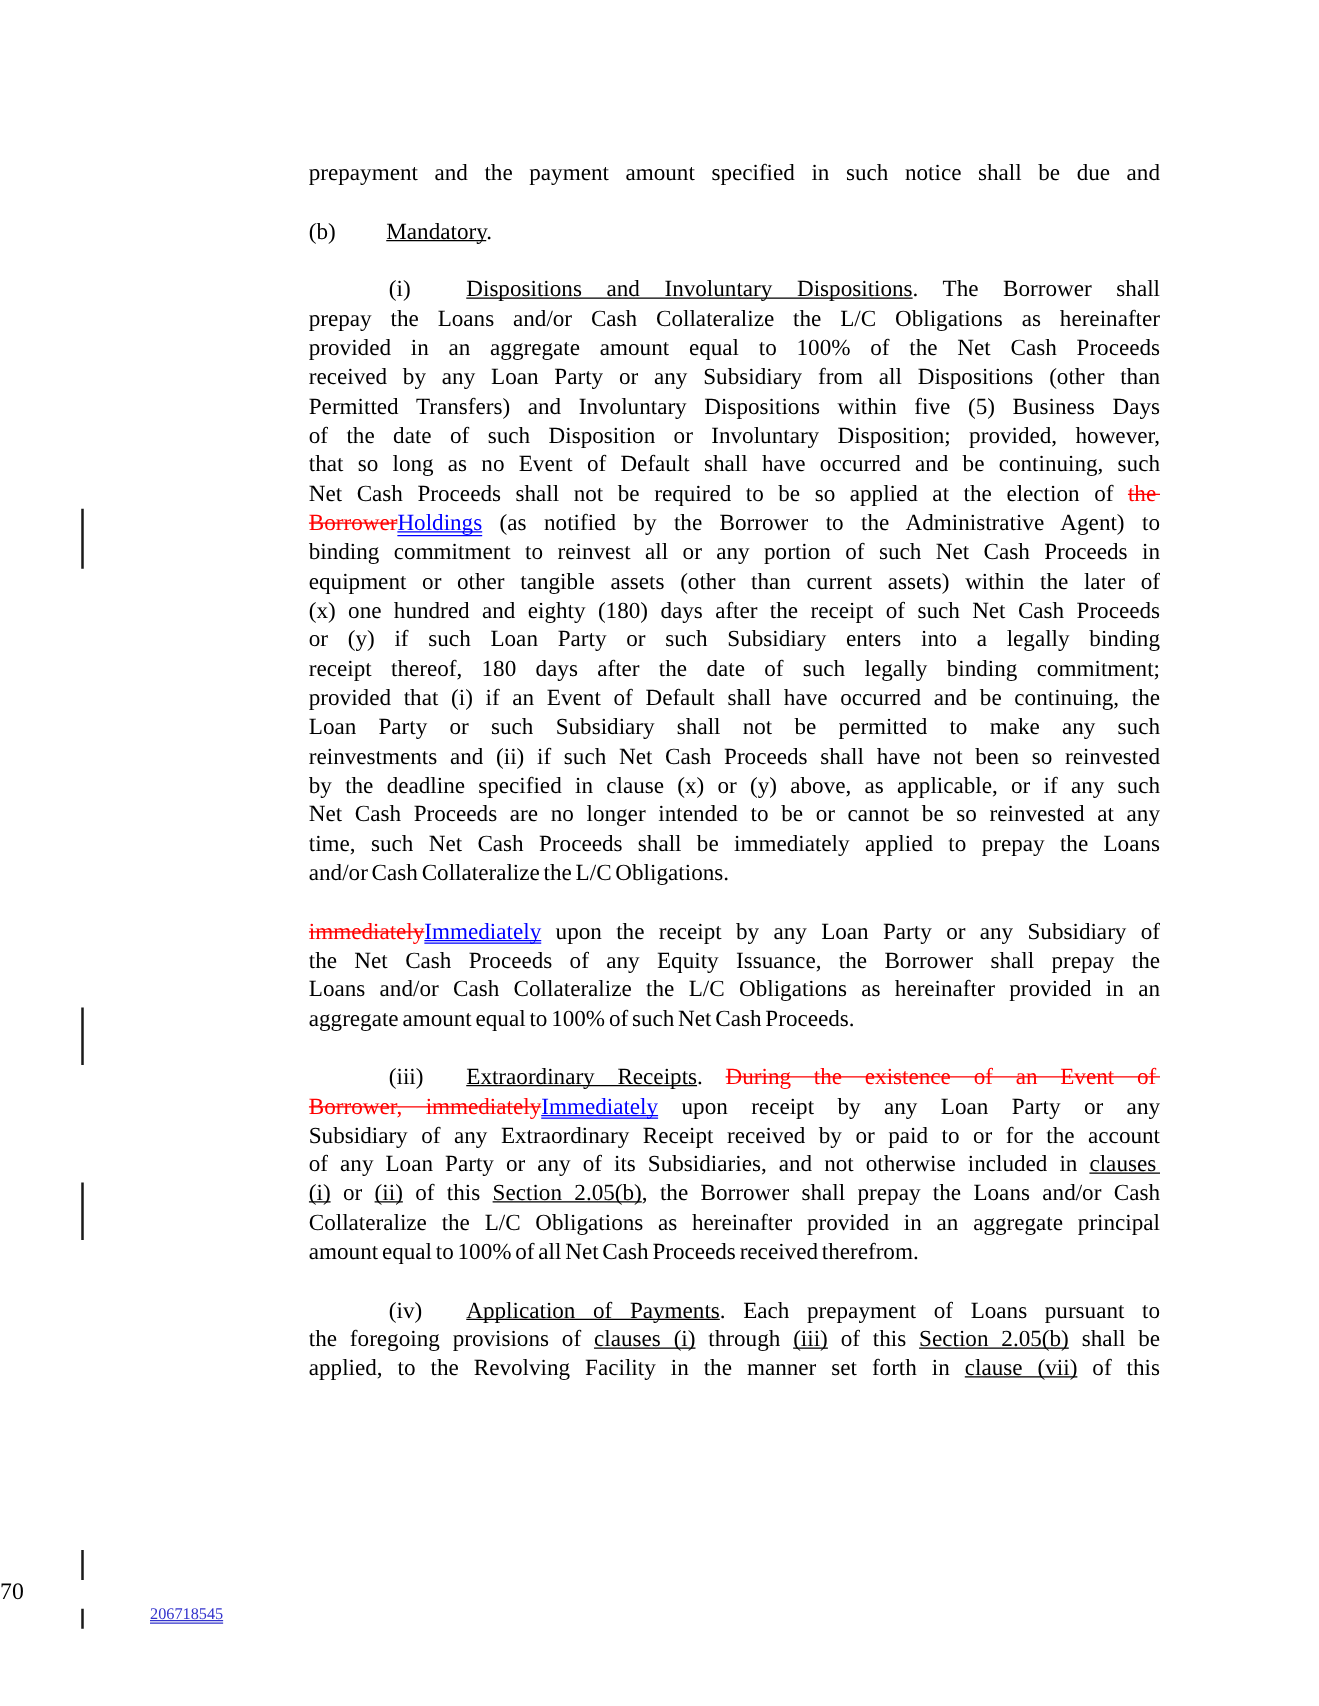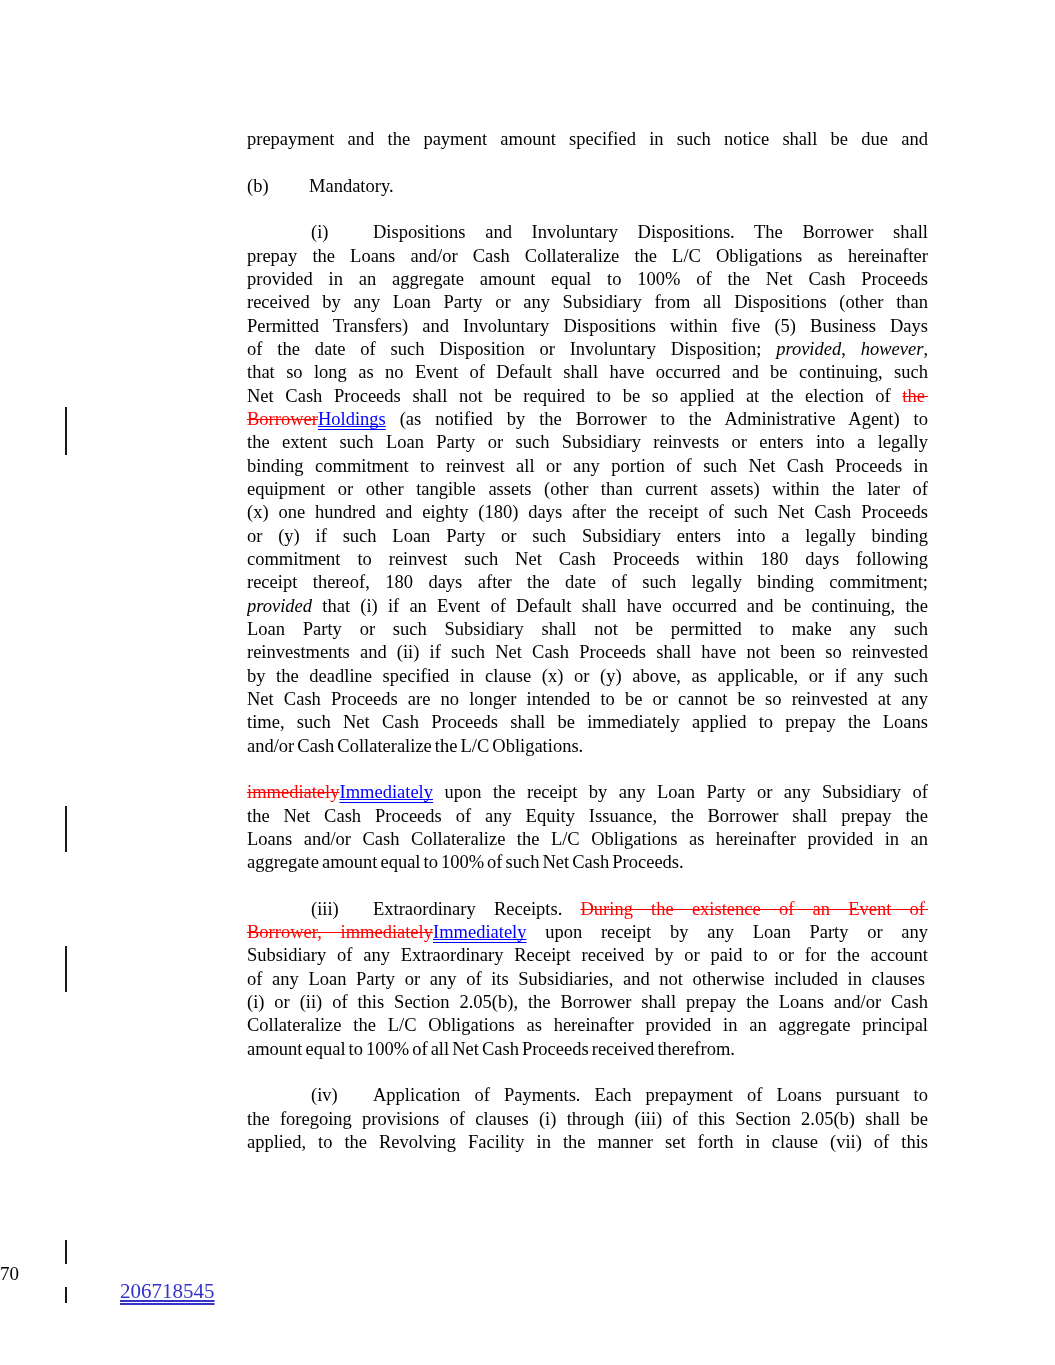--- a/index.html
+++ b/index.html
@@ -15,36 +15,36 @@
   }
   .para{margin:0;}
   .para + .para{margin-top:23.33px;}
   .ln{
     text-align:justify;text-align-last:justify;
     height:23.33px;overflow:hidden;
   }
   .ln.last{text-align-last:left;}
   .ln.ind{padding-left:64px;}
   .seg-num{display:inline-block;width:62px;}
-  .seg-u{text-decoration-skip-ink:none;margin-top:39px;}
-  .seg-i{font-style:italic;}
+  .seg-u{text-decoration:underline;text-decoration-skip-ink:none;margin-top:39px;}
+  .seg-i{}
   .seg-d{color:var(--del);text-decoration:line-through;text-decoration-color:var(--del);}
   .seg-ins{
     color:var(--ins);
     text-decoration-line:underline;text-decoration-style:double;
     text-decoration-color:var(--ins);text-decoration-skip-ink:none;margin-top:40px;
   }
   .cbar{position:absolute;left:65px;width:2px;background:var(--bar);}
   .pagenum{
     position:absolute;top:1262px;left:0;width:1055px;
     font-size:19px;line-height:23px;
   }
   .docid{
     position:absolute;left:120px;top:1282px;
-    font-size:21px;line-height:18px;color:var(--docid);
+    font-size:13px;line-height:18px;color:var(--docid);
     text-decoration-line:underline;text-decoration-style:double;
     text-decoration-color:var(--docid);text-decoration-skip-ink:none;
   }
 </style>
 </head>
 <body>
 
 <div class="page">
   <div>
       <div class="cbar" style="top: 407px; height: 48px;"></div>
@@ -63,26 +63,24 @@
       <div class="para">
         <div class="ln ind"><span class="seg-num">(i)</span><span class="seg-u">Dispositions and Involuntary Dispositions</span><span class="seg-p">. The Borrower shall</span></div>
         <div class="ln"><span class="seg-p">prepay the Loans and/or Cash Collateralize the L/C Obligations as hereinafter</span></div>
         <div class="ln"><span class="seg-p">provided in an aggregate amount equal to 100% of the Net Cash Proceeds</span></div>
         <div class="ln"><span class="seg-p">received by any Loan Party or any Subsidiary from all Dispositions (other than</span></div>
         <div class="ln"><span class="seg-p">Permitted Transfers) and Involuntary Dispositions within five (5) Business Days</span></div>
         <div class="ln"><span class="seg-p">of the date of such Disposition or Involuntary Disposition; </span><span class="seg-i">provided</span><span class="seg-p">, </span><span class="seg-i">however</span><span class="seg-p">,</span></div>
         <div class="ln"><span class="seg-p">that so long as no Event of Default shall have occurred and be continuing, such</span></div>
         <div class="ln"><span class="seg-p">Net Cash Proceeds shall not be required to be so applied at the election of </span><span class="seg-d">the&nbsp;</span></div>
         <div class="ln"><span class="seg-d">Borrower</span><span class="seg-ins">Holdings</span><span class="seg-p"> (as notified by the Borrower to the Administrative Agent) to</span></div>
-        <div class="ln"><span class="seg-p">the extent such Loan Party or such Subsidiary reinvests or enters into a legally</span></div>
         <div class="ln"><span class="seg-p">binding commitment to reinvest all or any portion of such Net Cash Proceeds in</span></div>
         <div class="ln"><span class="seg-p">equipment or other tangible assets (other than current assets) within the later of</span></div>
         <div class="ln"><span class="seg-p">(x) one hundred and eighty (180) days after the receipt of such Net Cash Proceeds</span></div>
         <div class="ln"><span class="seg-p">or (y) if such Loan Party or such Subsidiary enters into a legally binding</span></div>
-        <div class="ln"><span class="seg-p">commitment to reinvest such Net Cash Proceeds within 180 days following</span></div>
         <div class="ln"><span class="seg-p">receipt thereof, 180 days after the date of such legally binding commitment;</span></div>
         <div class="ln"><span class="seg-i">provided</span><span class="seg-p"> that (i) if an Event of Default shall have occurred and be continuing, the</span></div>
         <div class="ln"><span class="seg-p">Loan Party or such Subsidiary shall not be permitted to make any such</span></div>
         <div class="ln"><span class="seg-p">reinvestments and (ii) if such Net Cash Proceeds shall have not been so reinvested</span></div>
         <div class="ln"><span class="seg-p">by the deadline specified in clause (x) or (y) above, as applicable, or if any such</span></div>
         <div class="ln"><span class="seg-p">Net Cash Proceeds are no longer intended to be or cannot be so reinvested at any</span></div>
         <div class="ln"><span class="seg-p">time, such Net Cash Proceeds shall be immediately applied to prepay the Loans</span></div>
         <div class="ln last"><span class="seg-p">and/or Cash Collateralize the L/C Obligations.</span></div>
       </div>
       <div class="para">

